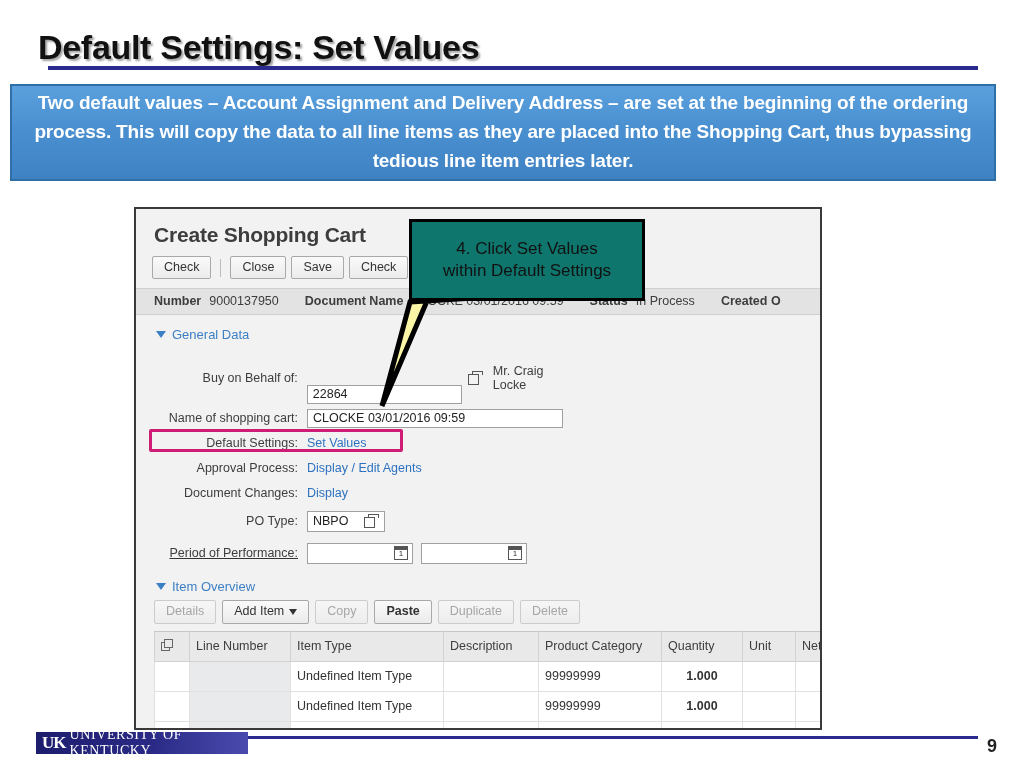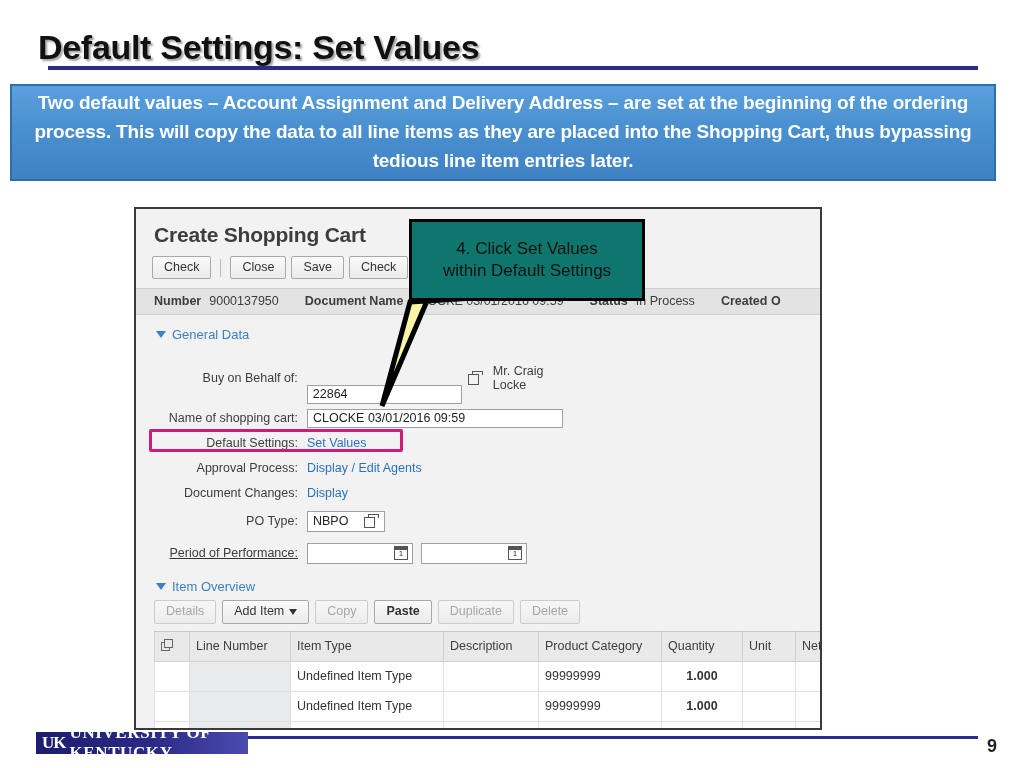--- a/index.html
+++ b/index.html
@@ -392,22 +392,22 @@
   #uk-mark {
     color: #ffffff;
     font-weight: bold;
     font-size: 17px;
     font-family: "Liberation Serif", serif;
     padding: 0 4px 0 6px;
     letter-spacing: -1px;
   }
   #uk-wordmark {
     color: #ffffff;
-    font-size: 17px;
-    font-weight: bold;
+    font-size: 14px;
+    font-weight: normal;
     font-family: "Liberation Serif", serif;
     letter-spacing: 0.6px;
   }
   #page-number {
     position: absolute;
     right: 27px;
     top: 736px;
     font-size: 18px;
     color: #222222;
     font-weight: bold;

